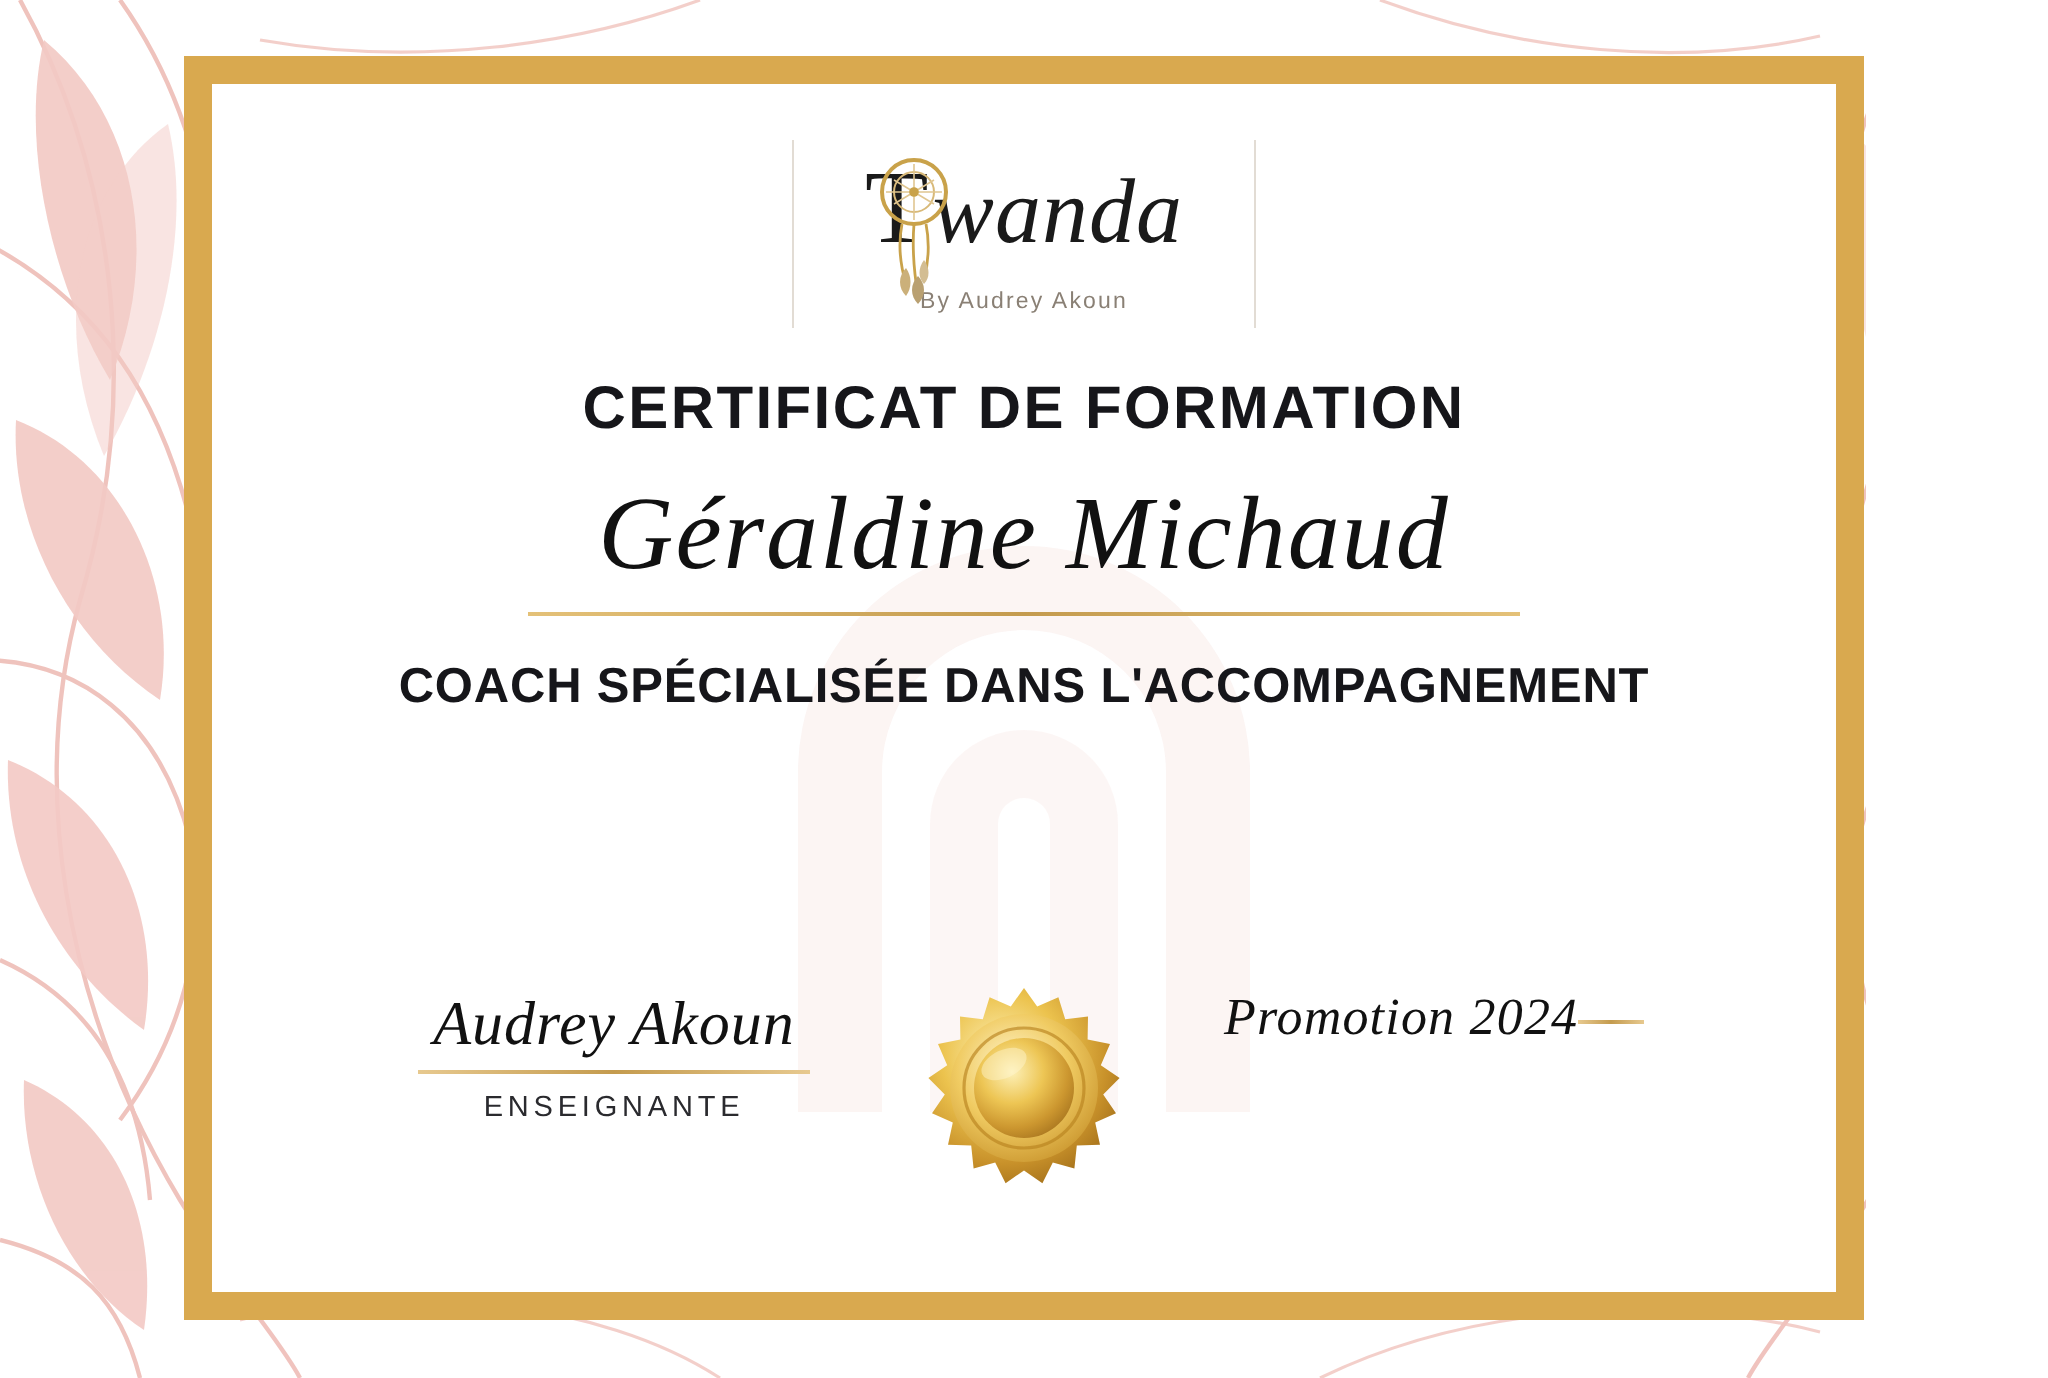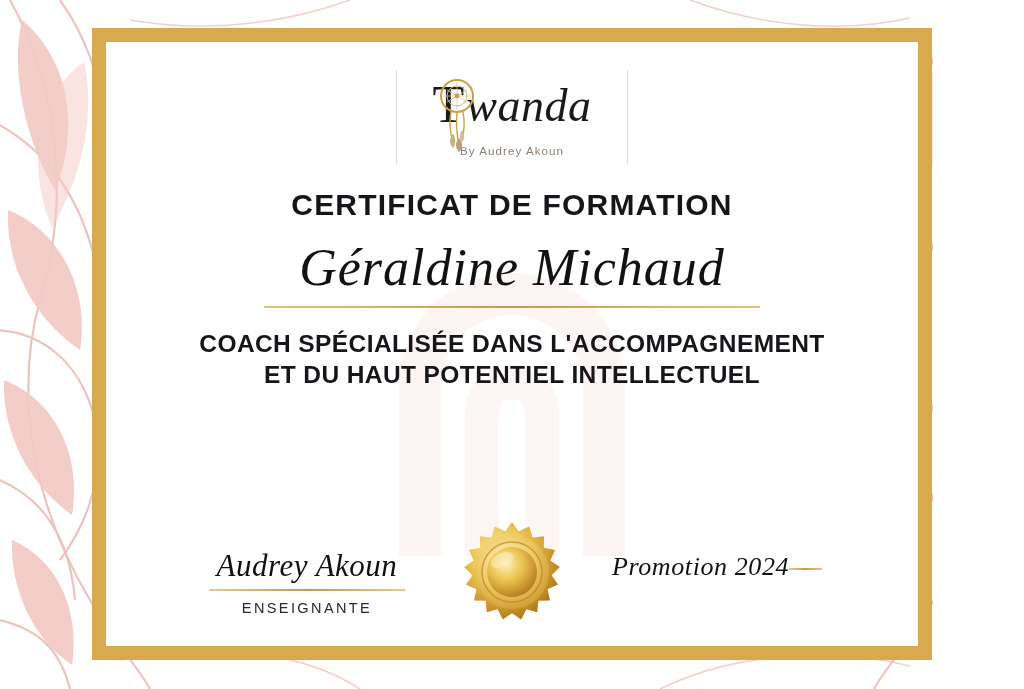--- a/index.html
+++ b/index.html
@@ -190,23 +190,24 @@
     letter-spacing: 0.4px;
     color: #16161a;
     text-align: center;
     width: 760px;
   }
 
   
   .footer {
     position: relative;
     margin-top: auto;
+    margin-bottom: 28px;
     width: 620px;
     display: flex;
-    align-items: center;
+    align-items: flex-start;
     justify-content: space-between;
   }
 
   .sig-col {
     width: 210px;
     display: flex;
     flex-direction: column;
     align-items: center;
   }
   .sig-name {
@@ -348,21 +349,20 @@
 
     <div class="title">CERTIFICAT DE FORMATION</div>
 
     <div class="recipient">Géraldine Michaud</div>
 
     <div class="divider"></div>
 
 
     <div class="program">
       <div>COACH SPÉCIALISÉE DANS L'ACCOMPAGNEMENT</div>
-      <div>ET DU HAUT POTENTIEL INTELLECTUEL</div>
     </div>
 
     <div class="footer">
 
       <div class="sig-col">
         <div class="sig-name">Audrey Akoun</div>
         <div class="sig-rule"></div>
         <div class="sig-role">ENSEIGNANTE</div>
       </div>
 

